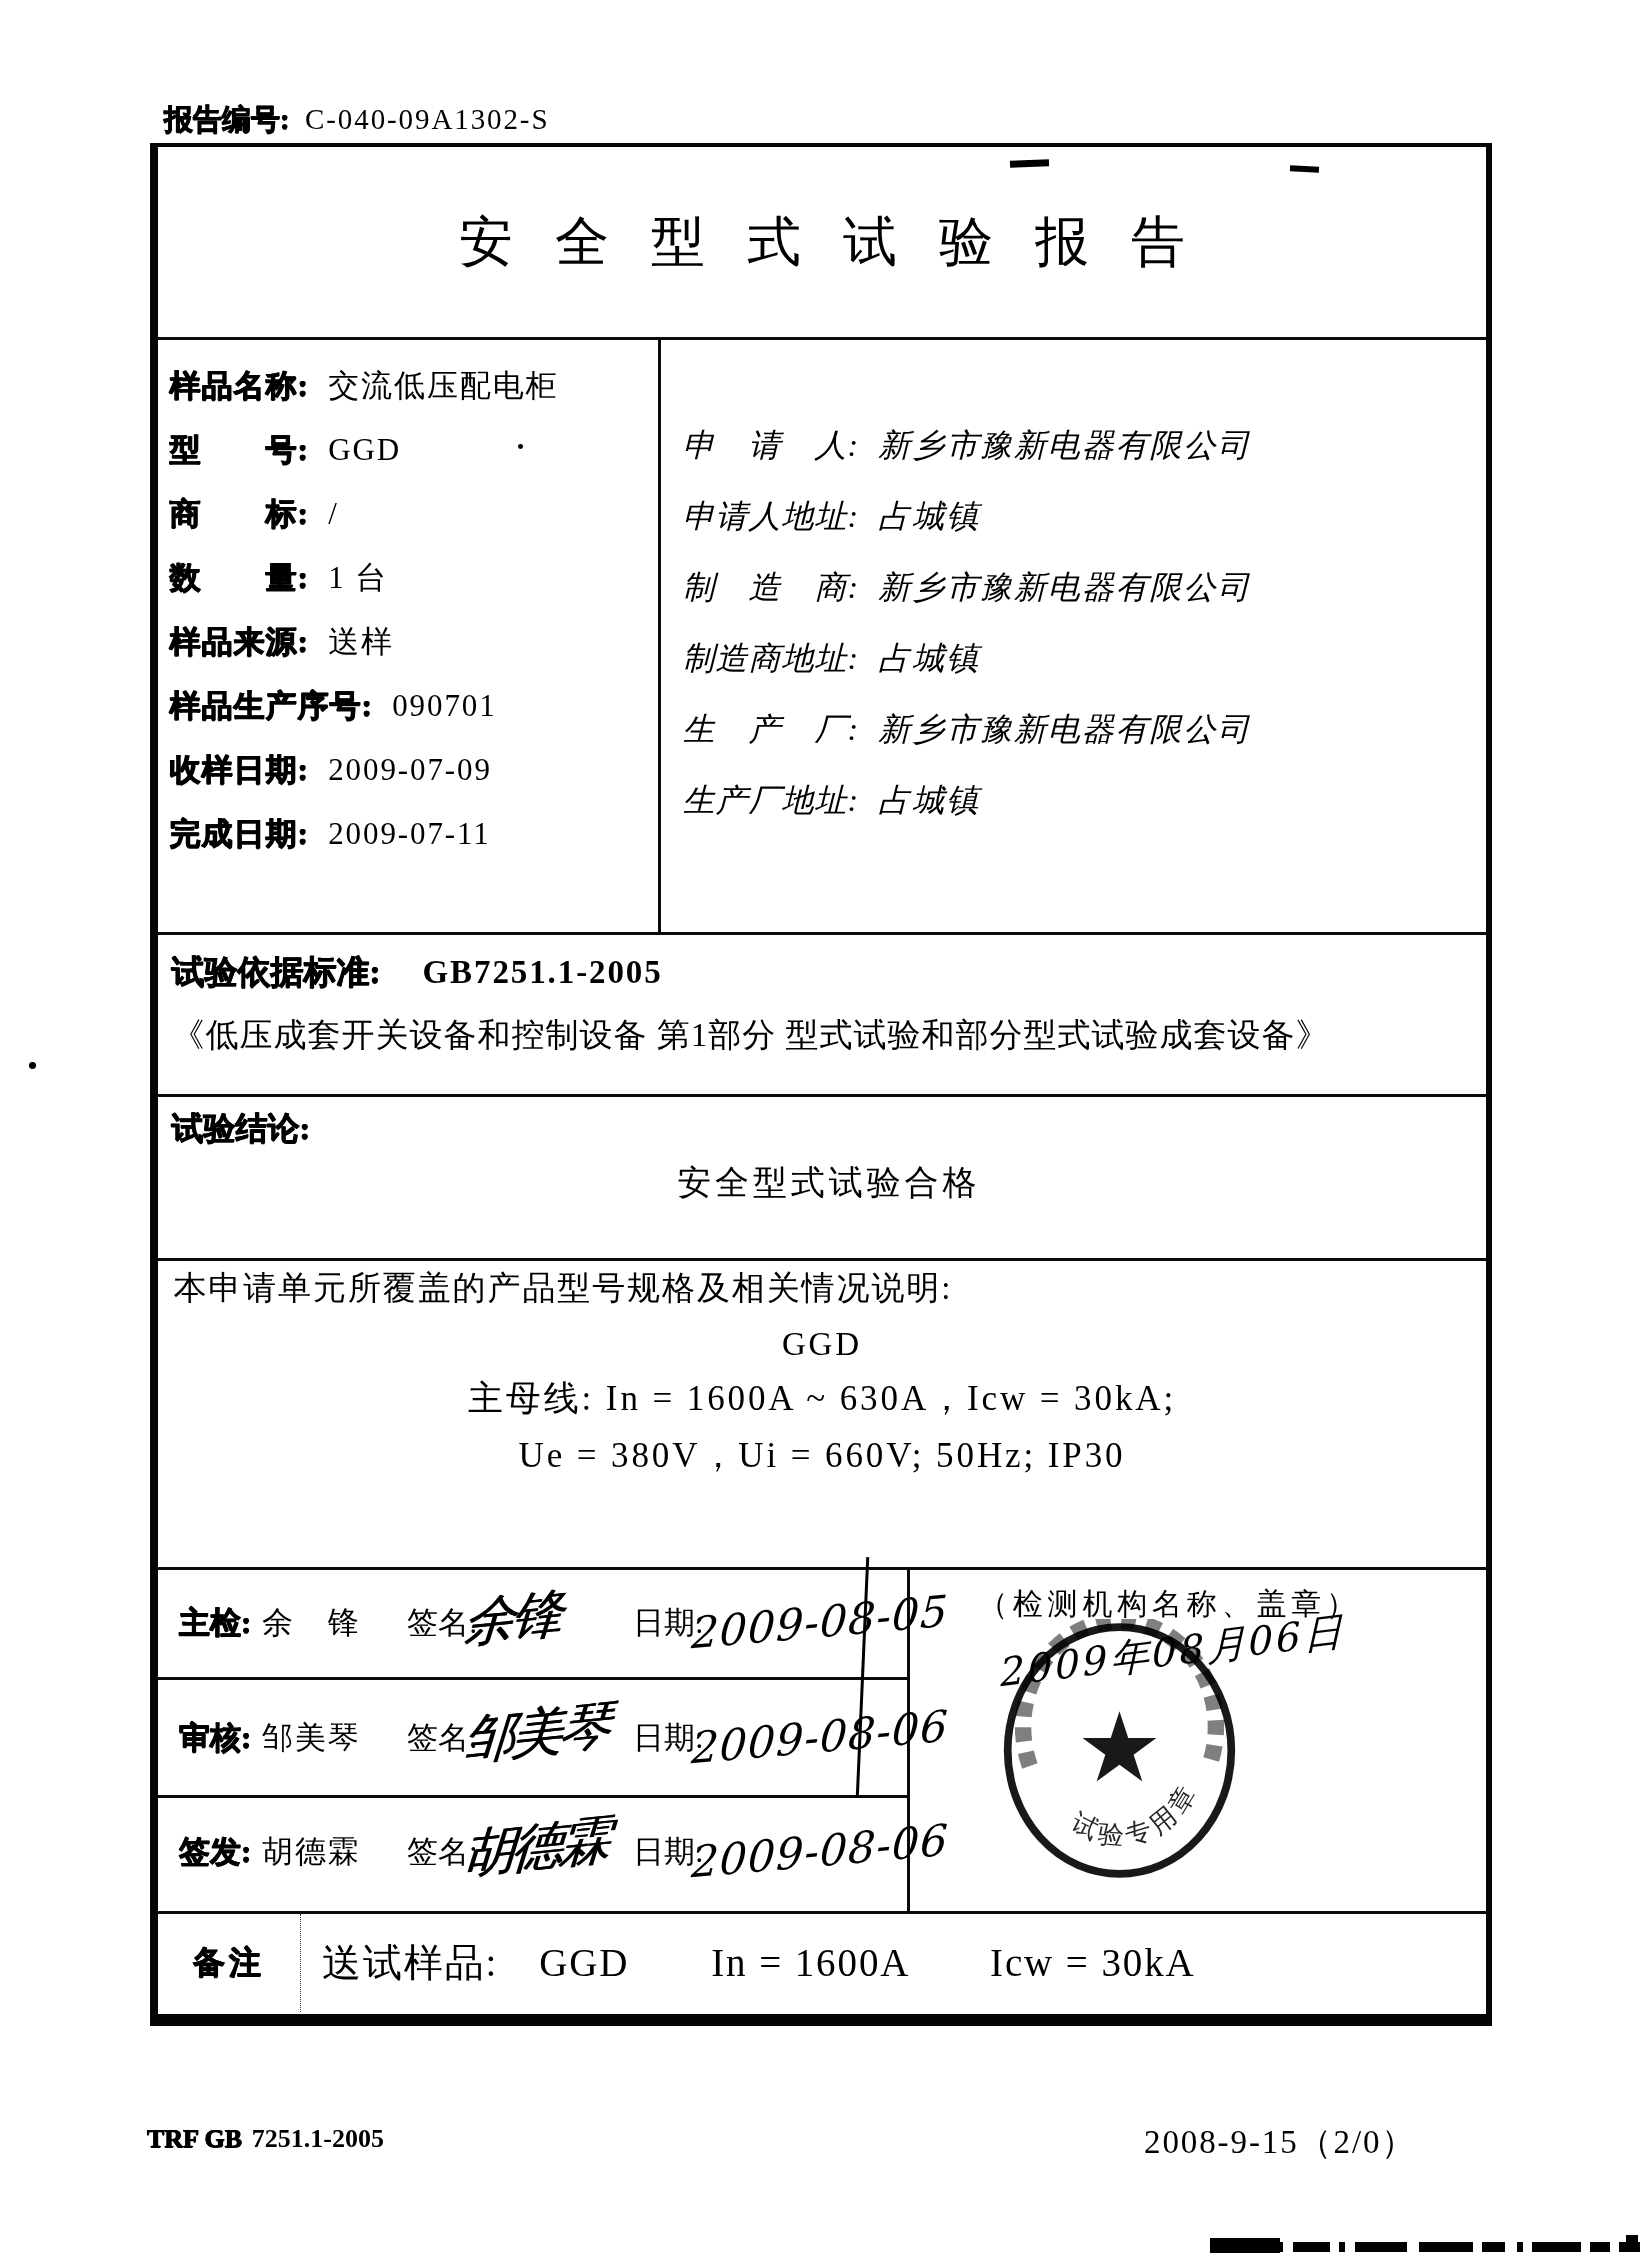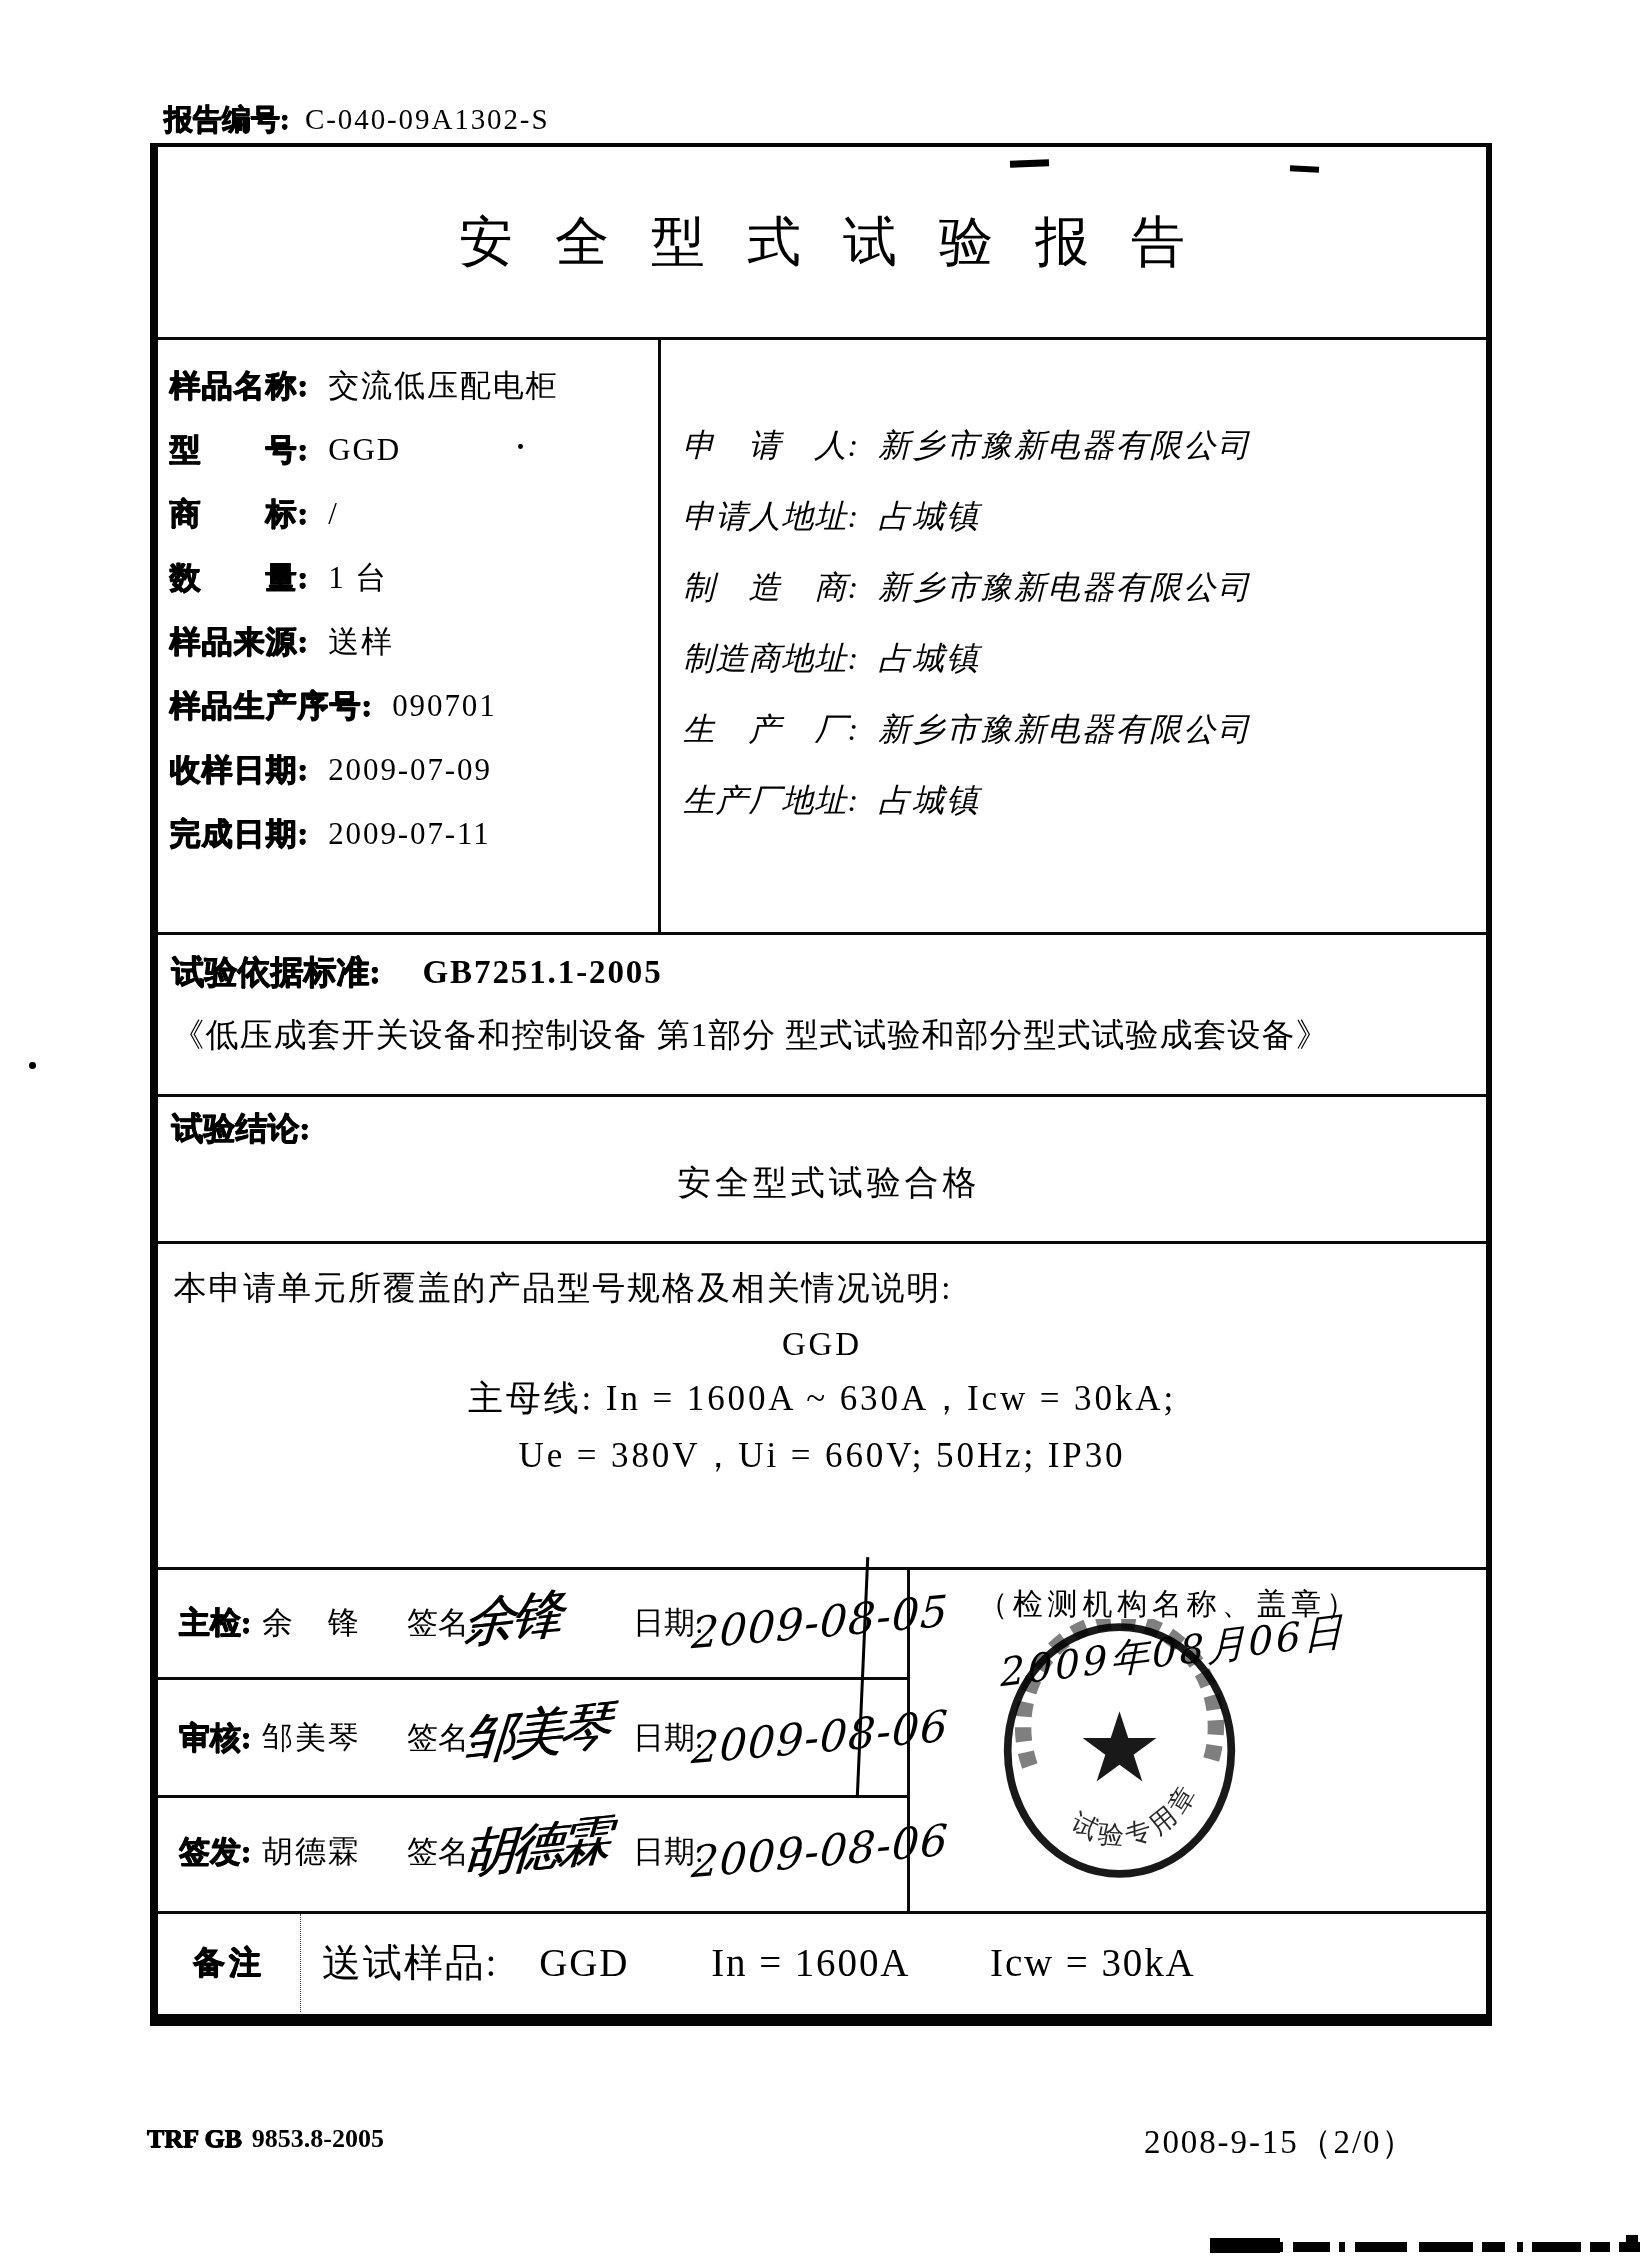--- a/index.html
+++ b/index.html
@@ -30,21 +30,21 @@
   .f-row{line-height:64px;font-size:31px;white-space:nowrap;}
   .info-right .f-row{line-height:71px;font-size:32px;font-style:italic;}
   .f-label{letter-spacing:1px;}
   .f-value{margin-left:19.3px;letter-spacing:1.9px;}
   
   .std-row{top:788px;height:162px;padding:15.4px 7.7px 0 13.5px;font-size:33px;}
   .std-line1{white-space:nowrap;}
   .std-code{margin-left:42px;letter-spacing:1.9px;font-weight:600;}
   .std-line2{margin-top:17.4px;white-space:nowrap;letter-spacing:1px;}
   
-  .concl-row{top:950px;height:147px;padding:9.7px 0 0 13.5px;font-size:32px;}
+  .concl-row{top:950px;height:164px;padding:9.7px 0 0 13.5px;font-size:32px;}
   .concl-result{text-align:center;font-size:34px;margin-top:9.7px;letter-spacing:3.9px;}
   
   .cover-row{top:1078px;height:345px;padding-top:41px;font-size:33px;}
   .cover-heading{padding-left:15.4px;letter-spacing:1.9px;white-space:nowrap;}
   .cover-center{text-align:center;margin-top:15.4px;letter-spacing:2.9px;}
   .cover-model{font-size:33px;}
   .cover-busbar{font-size:35px;margin-top:11.6px;}
   .cover-rating{font-size:35px;margin-top:9.7px;}
   
   .sign-section{top:1422px;height:345px;}
@@ -196,21 +196,21 @@
       </div>
     </div>
 
     <div class="row remark-row">
       <div class="remark-label smudge">备注</div>
       <div class="remark-content">送试样品:　GGD　　In = 1600A　　Icw = 30kA</div>
     </div>
   </div>
 
   <div class="footer-left">
-    <span class="smudge">TRF GB</span><span class="fl-code">9853.8-2005</span>
+    <span class="smudge">TRF GB</span><span class="fl-code">7251.1-2005</span>
   </div>
   <div class="footer-right">2008-9-15（2/0）</div>
 
   <div class="noise-dash" style="left:1010px;top:160px;width:39px;height:6.8px;transform:rotate(-2deg);"></div>
   <div class="noise-dash" style="left:1290px;top:166px;width:29px;height:5.8px;transform:rotate(3deg);"></div>
   <div class="speck" style="left:29px;top:1062px;width:6.8px;height:6.8px;"></div>
   <div class="speck" style="left:518px;top:444px;width:4.8px;height:4.8px;"></div>
   <div class="barcode"></div>
   <div class="bc-thick"></div>
   <div class="bc-end"></div>

